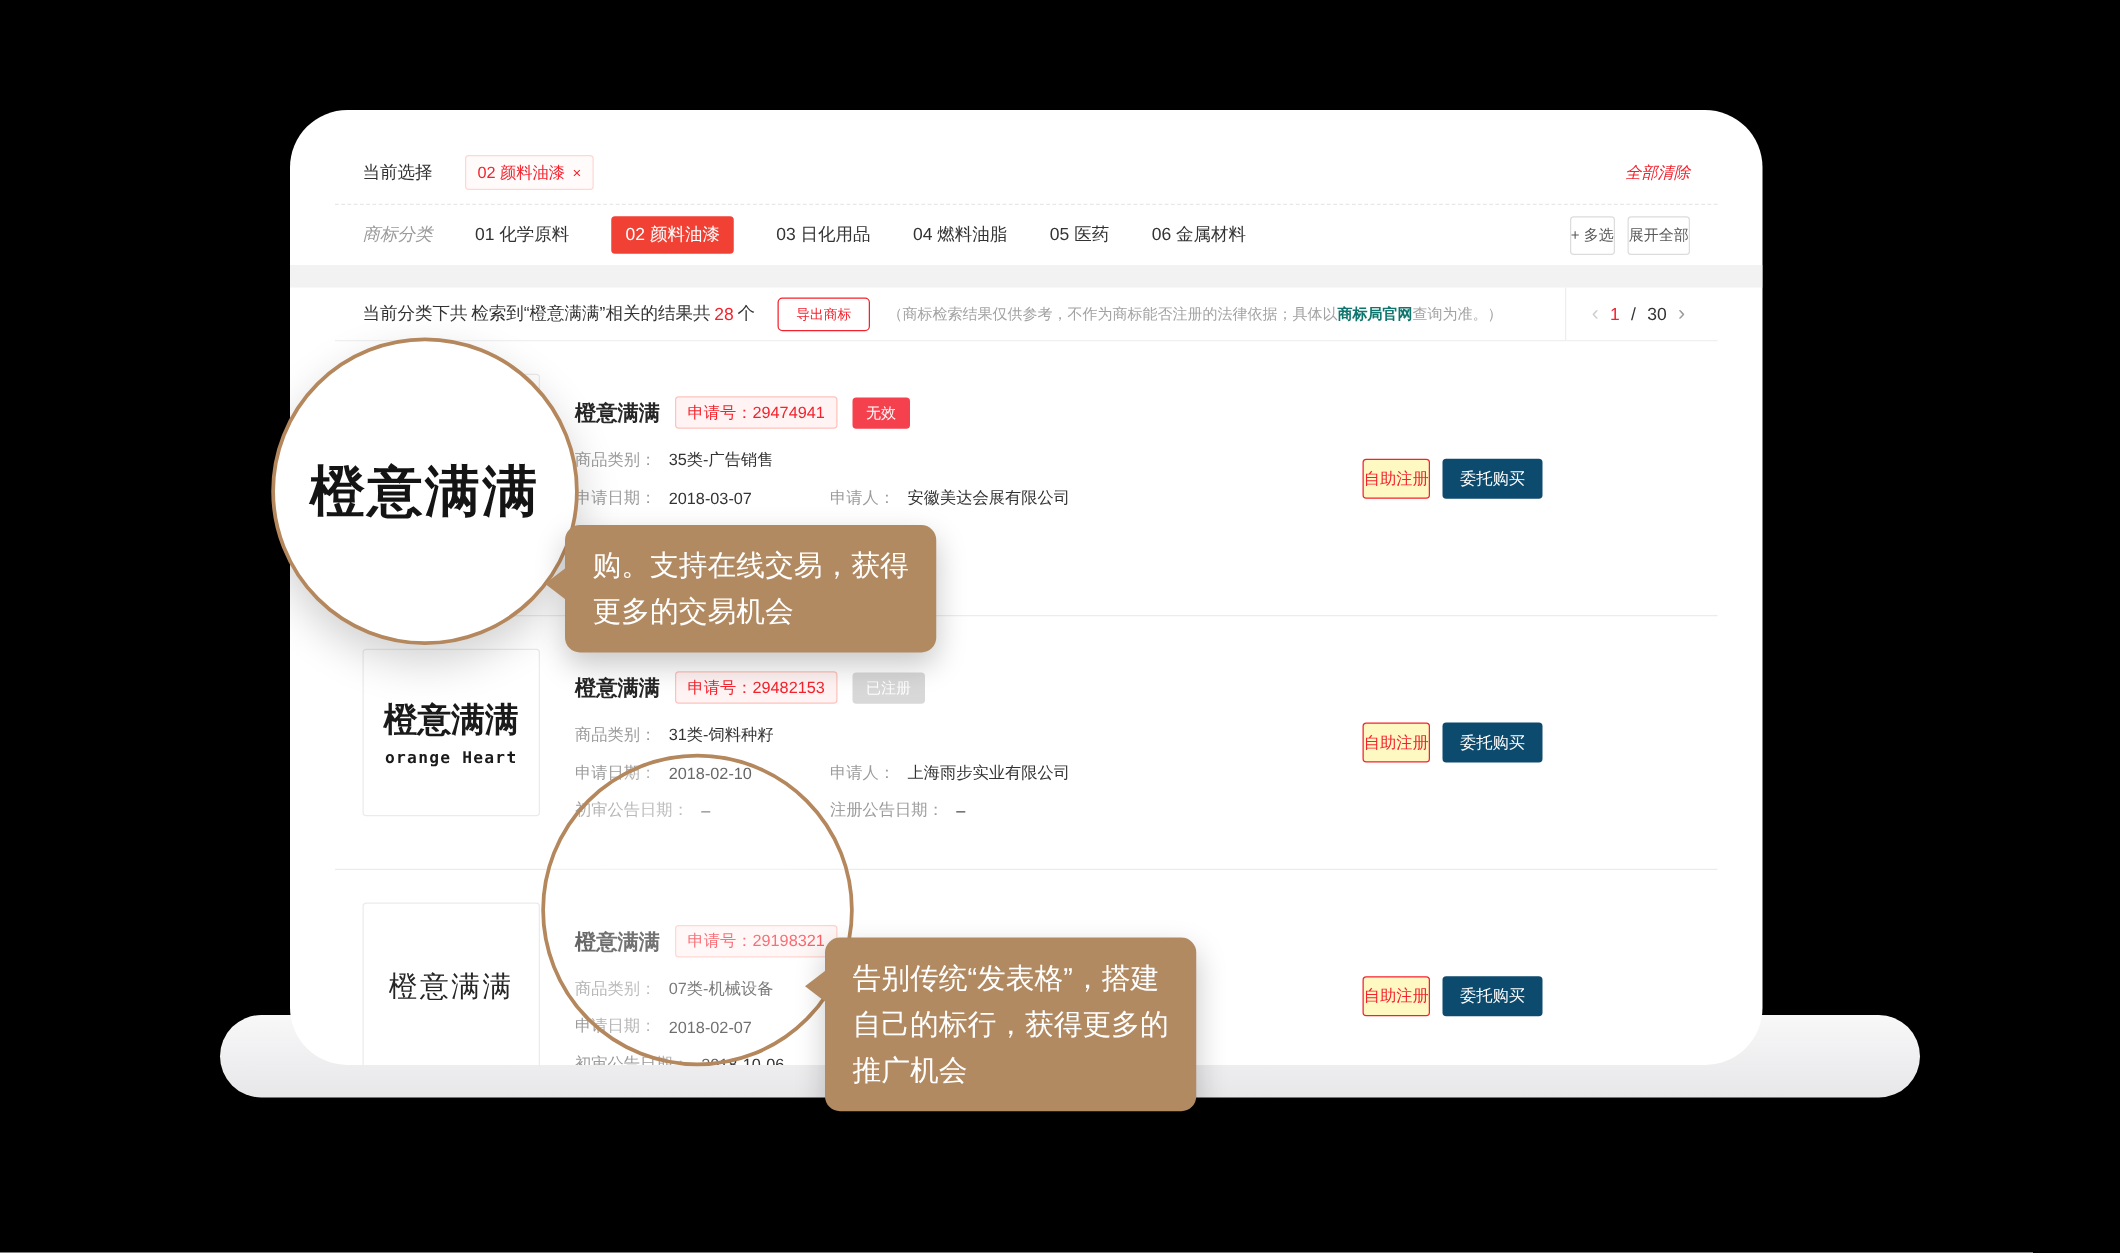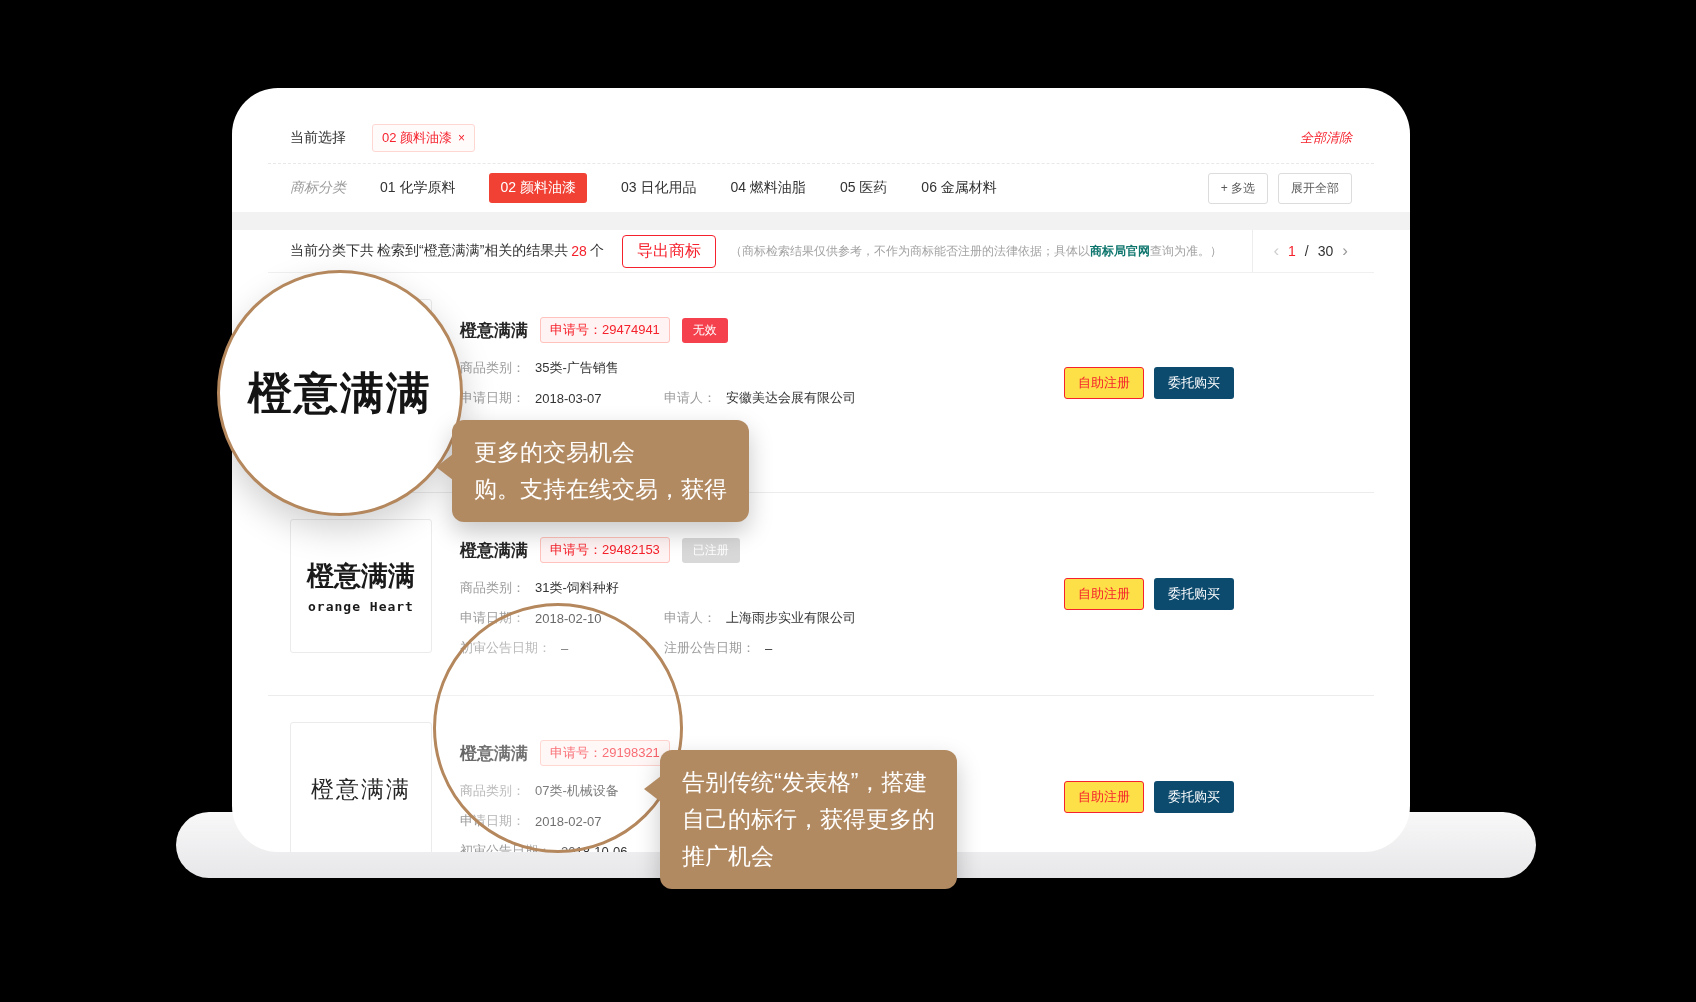--- a/index.html
+++ b/index.html
@@ -27,29 +27,29 @@
   .grey{color:#9b9b9b;font-style:italic;}
   .tag{display:inline-flex;align-items:center;gap:6px;border:1px solid #ffd7d2;background:#fffbfb;
        color:#f5222d;font-size:13px;padding:4px 9px;border-radius:3px;cursor:pointer;}
   .tag-x{font-size:12px;line-height:1;}
   .clear-all{margin-left:auto;color:#f5222d;font-size:13px;cursor:pointer;text-decoration:none;font-style:italic;}
   .cats{display:flex;align-items:center;gap:34px;font-size:14px;color:#333;margin-left:8px;}
   .cat{cursor:pointer;white-space:nowrap;}
   .cat.selected{background:#f04134;color:#fff;padding:6px 11px;border-radius:3px;}
   .filter-actions{margin-left:auto;display:flex;gap:10px;}
   .ghost-btn{font-size:12px;color:#595959;background:#fff;border:1px solid #dcdcdc;border-radius:3px;
-             padding:6px 12px;cursor:pointer;white-space:nowrap;}
+             padding:6px 0;cursor:pointer;white-space:nowrap;}
   .stripe{height:18px;background:#f2f2f3;}
   
   .results-card{margin:0 36px;}
   .results-header{display:flex;align-items:center;height:42px;border-bottom:1px solid #f0f0f0;
                   padding:0 0 0 22px;font-size:14px;color:#333;}
   .summary{display:flex;align-items:center;gap:3px;white-space:nowrap;}
   .red{color:#f5222d;}
-  .export-btn{margin-left:18px;border:1px solid #f5222d;color:#f5222d;background:#fff;font-size:16px;
+  .export-btn{margin-left:18px;border:1px solid #f5222d;color:#f5222d;background:#fff;font-size:11px;
               padding:5px 14px;border-radius:4px;cursor:pointer;white-space:nowrap;}
   .disclaimer{margin-left:14px;font-size:12px;color:#a3a3a3;white-space:nowrap;}
   .blue{color:#0f766e;font-weight:700;text-decoration:none;cursor:pointer;}
   .pagination{margin-left:auto;display:flex;align-items:center;gap:9px;padding:0 26px 0 20px;
               border-left:1px solid #ededed;height:100%;font-size:14px;color:#333;}
   .pg-prev{color:#cfcfcf;font-size:17px;cursor:pointer;}
   .pg-next{color:#9a9a9a;font-size:17px;cursor:pointer;}
   
   .trow{display:flex;padding:26px 22px;border-bottom:1px solid #ececec;box-sizing:border-box;}
   .trow.r1{min-height:220px;}
@@ -68,21 +68,21 @@
                padding:3px 9px;border-radius:3px;white-space:nowrap;}
   .status-badge{font-size:12px;color:#fff;padding:4px 11px;border-radius:3px;white-space:nowrap;}
   .status-badge.invalid{background:#f5414e;}
   .status-badge.registered{background:#d8d8d8;}
   .dline{font-size:13px;margin-bottom:12px;display:flex;align-items:center;}
   .dl{color:#9b9b9b;margin-right:10px;white-space:nowrap;}
   .dv{color:#333;white-space:nowrap;}
   .pair{display:inline-flex;align-items:center;}
   .pair.w1{width:204px;flex:none;}
   .row-actions{margin-left:auto;margin-right:118px;align-self:center;display:flex;gap:10px;flex:none;}
-  .btn-outline{border:1px solid #f5222d;color:#f5222d;background:#fde047;font-size:13px;padding:6px 13px;
+  .btn-outline{border:1px solid #f5222d;color:#f5222d;background:#fef9c3;font-size:13px;padding:6px 0;
                border-radius:3px;cursor:pointer;white-space:nowrap;}
   .btn-solid{background:#0c4a6e;color:#fff;border:none;font-size:13px;padding:7px 14px;border-radius:3px;
              cursor:pointer;white-space:nowrap;}
   
   .lens{position:absolute;border:3px solid #b4875d;border-radius:50%;z-index:6;box-sizing:border-box;}
   .lens1{left:217px;top:270px;width:246px;height:246px;background:#fff;
          box-shadow:0 14px 34px rgba(0,0,0,.18);display:flex;align-items:center;justify-content:center;}
   .lens-text{font-size:44px;font-weight:700;color:#141414;letter-spacing:2px;white-space:nowrap;}
   .lens2{left:433px;top:603px;width:250px;height:250px;
          background:radial-gradient(circle,rgba(255,255,255,.35) 45%,rgba(255,255,255,.08) 100%);}
@@ -265,21 +265,21 @@
   </section>
 </div>
 
 <div class="lens lens1">
   <span class="lens-text">橙意满满</span>
 </div>
 <div class="lens lens2"></div>
 
 <div class="callout callout1">
   <span class="co-arrow"></span>
+  <div class="co-line">购。支持在线交易，获得</div>
   <div class="co-line">更多的交易机会</div>
-  <div class="co-line">购。支持在线交易，获得</div>
 </div>
 <div class="callout callout2">
   <span class="co-arrow"></span>
   <div class="co-line">告别传统“发表格”，搭建</div>
   <div class="co-line">自己的标行，获得更多的</div>
   <div class="co-line">推广机会</div>
 </div>
 
 </body></html>

